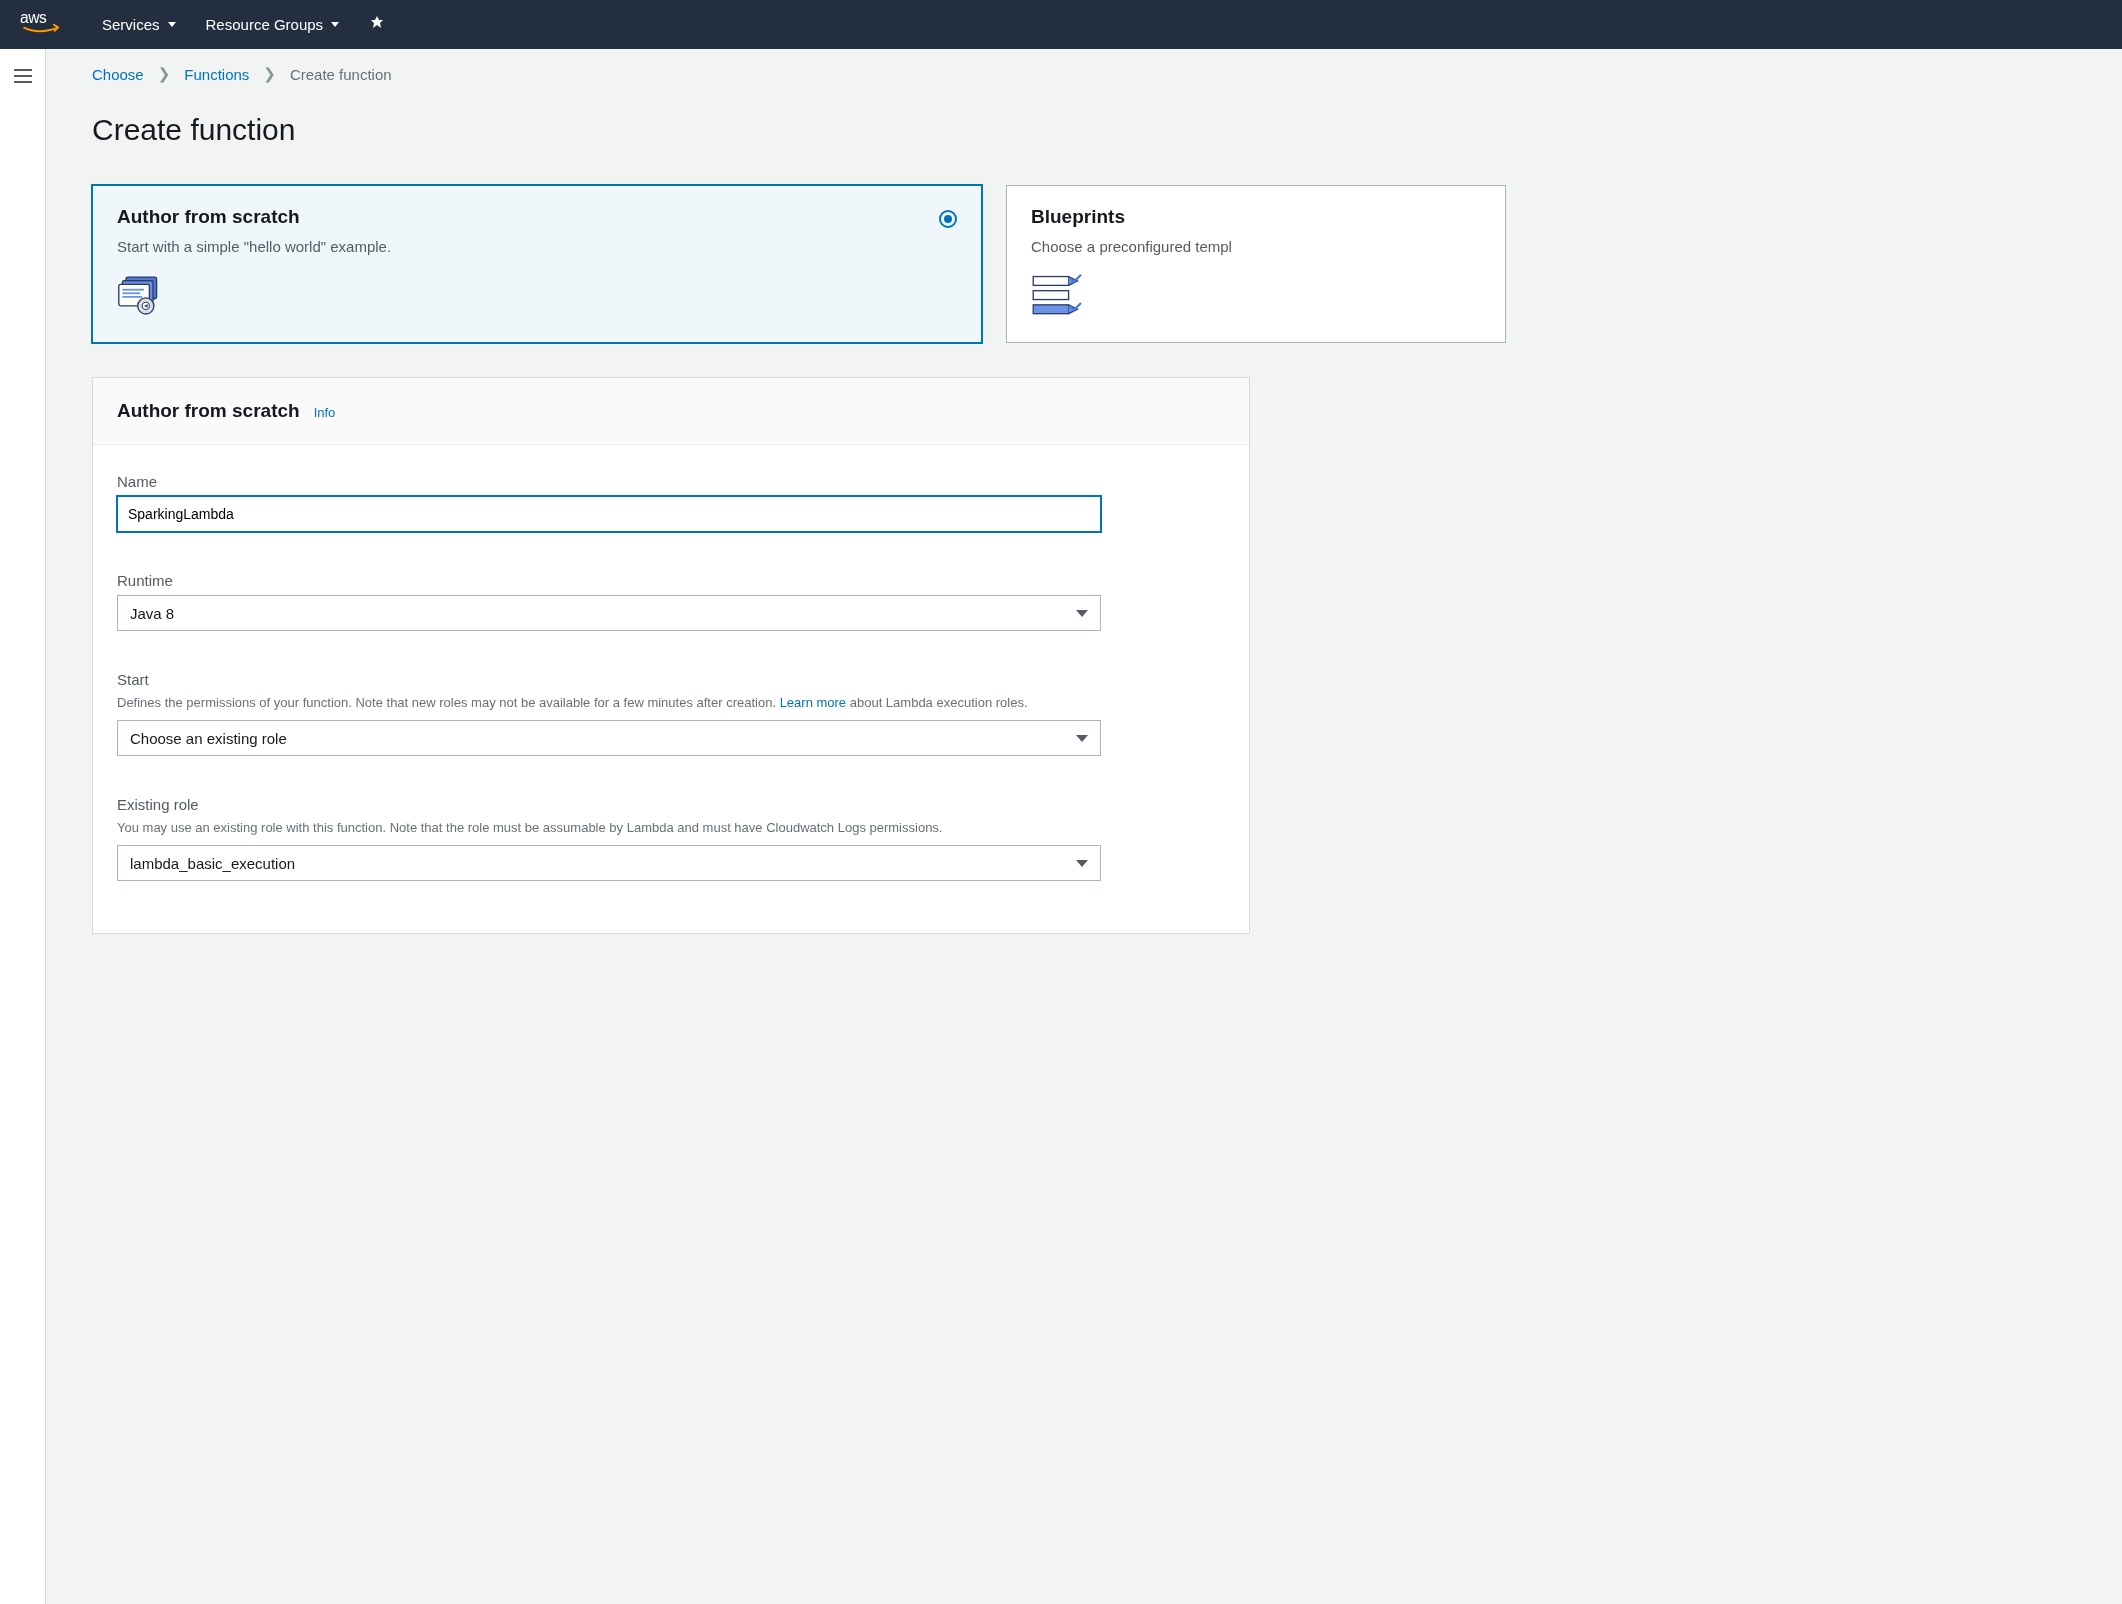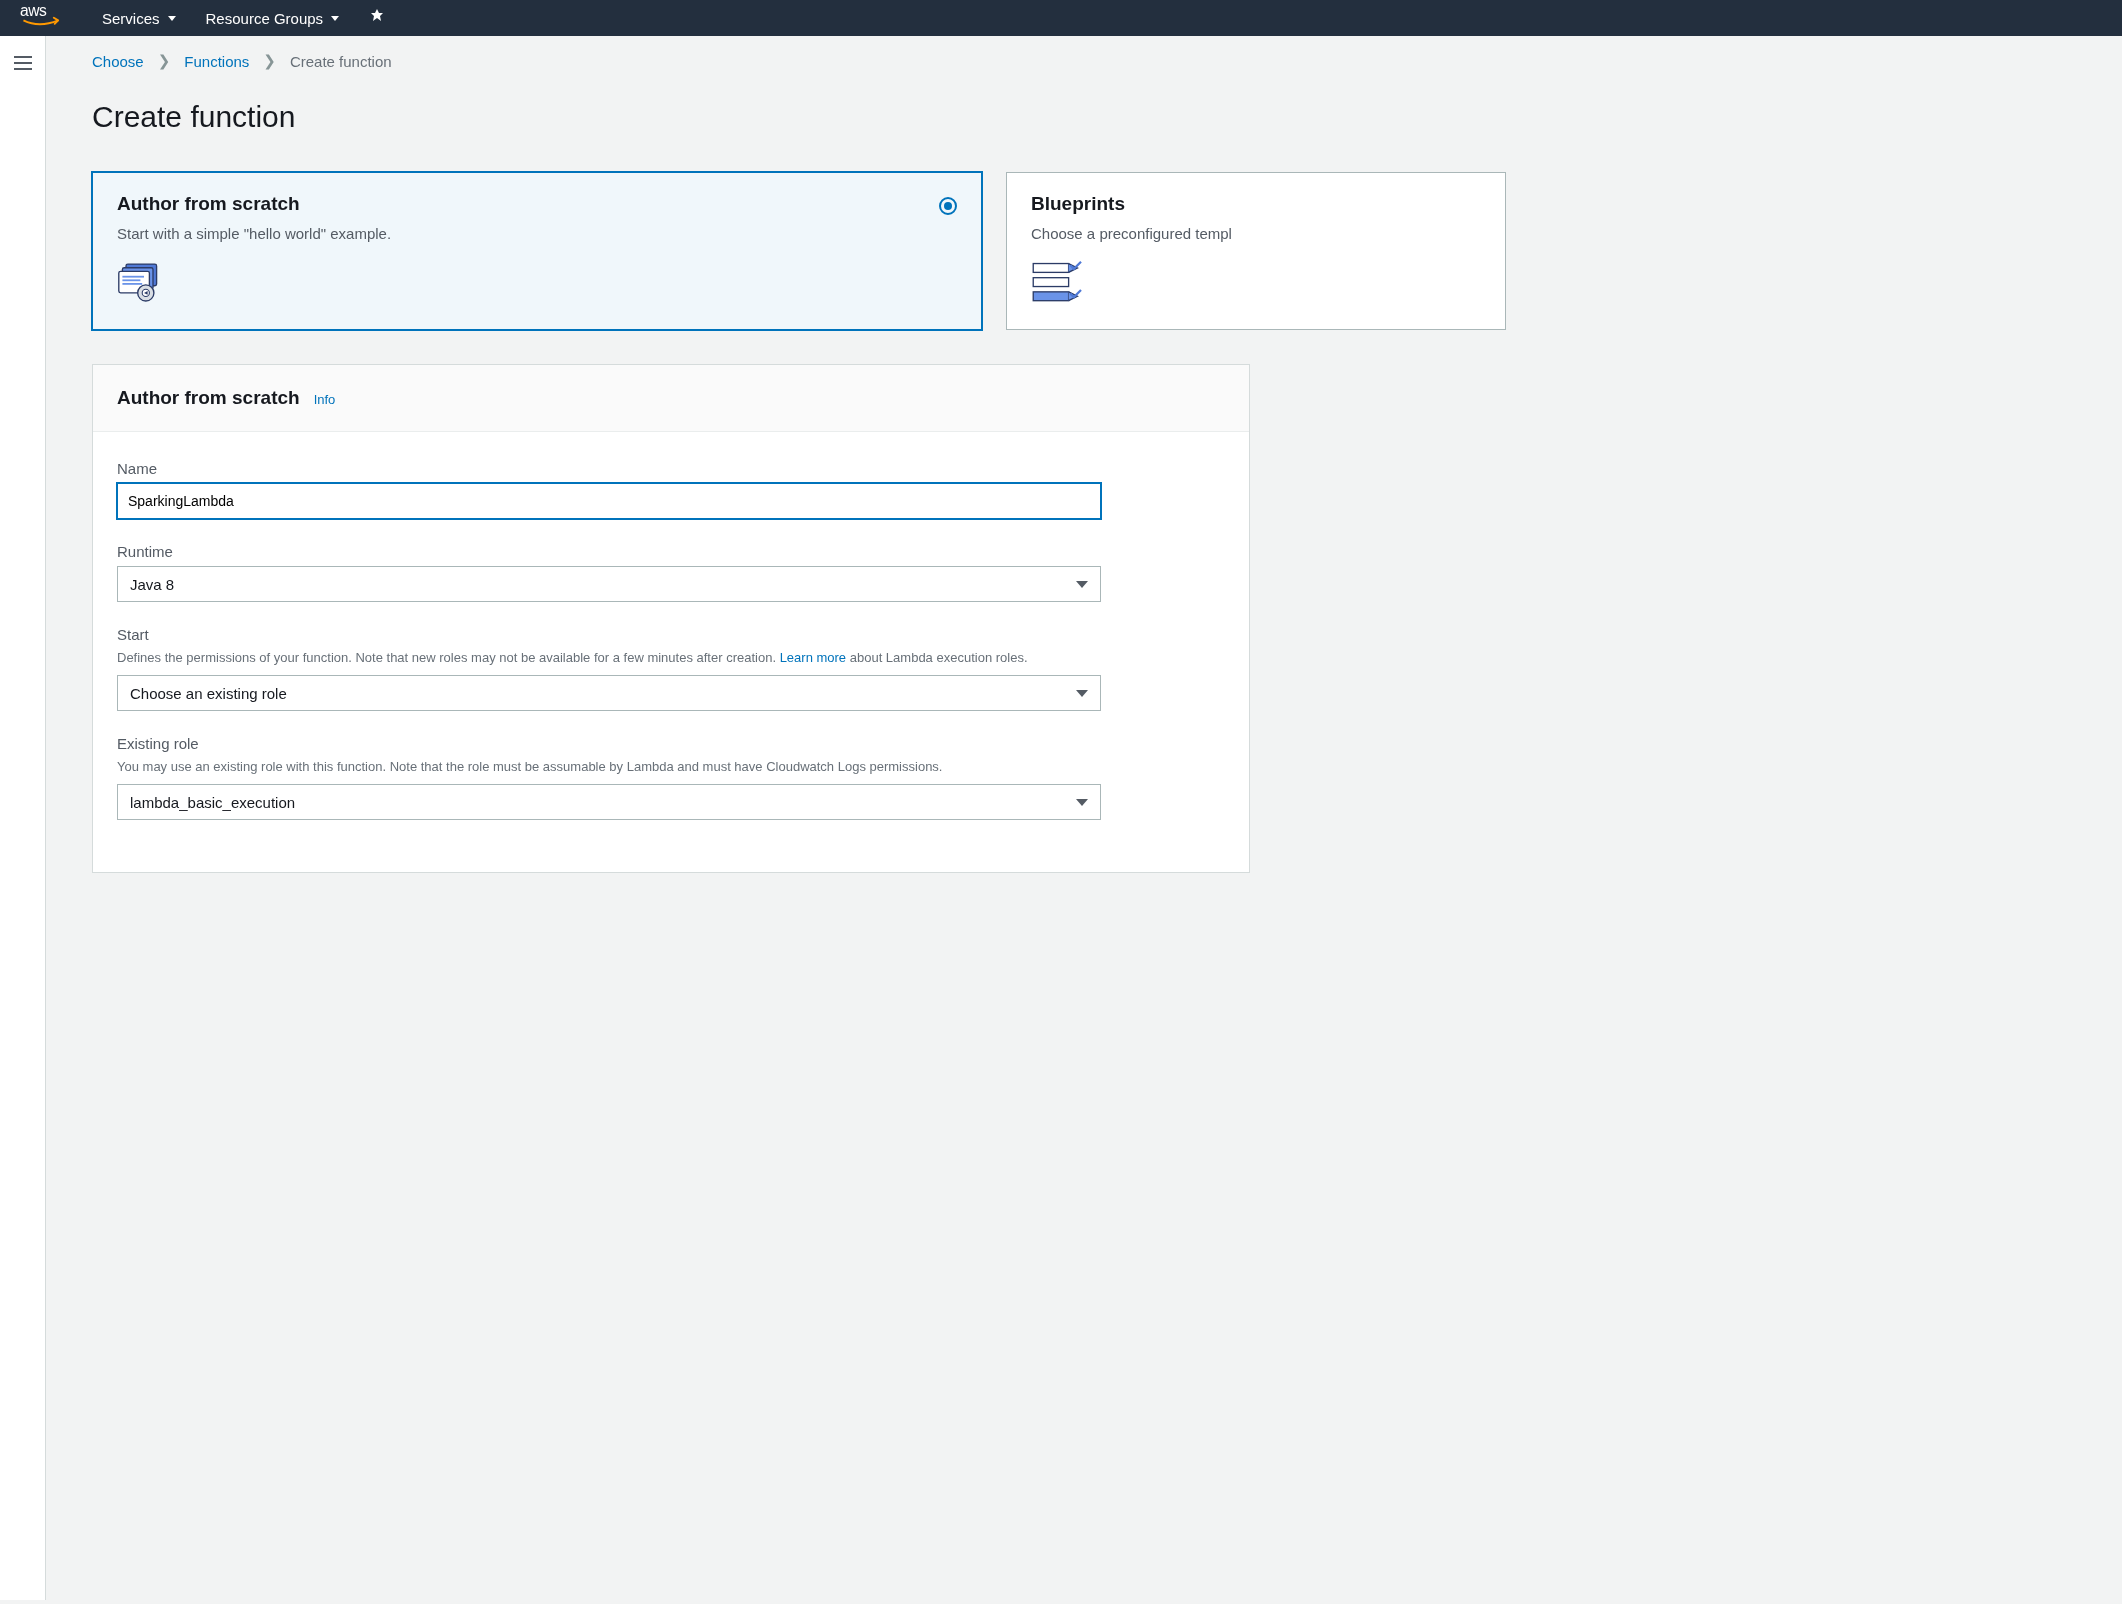--- a/index.html
+++ b/index.html
@@ -7,21 +7,21 @@
       font-family: "Amazon Ember", "Helvetica Neue", Arial, sans-serif;
       font-size: 14px;
       color: #16191f;
       background: #f2f3f3;
       overflow: hidden;
     }
     
     
     .topnav {
       background: #232f3e;
-      height: 36px;
+      height: 49px;
       display: flex;
       align-items: center;
       padding: 0 20px;
       gap: 30px;
     }
     .aws-logo {
       font-family: Arial, sans-serif;
       font-size: 20px;
       font-weight: 400;
       color: #fff;
@@ -139,21 +139,21 @@
     .form-header {
       background: #fafafa;
       border-bottom: 1px solid #eaeded;
       padding: 22px 24px;
       display:flex; align-items: baseline; gap: 14px;
     }
     .form-header h2 { font-size: 19px; font-weight:700; }
     .info-link { color:#0073bb; font-size:13px; cursor:pointer; }
 
     .form-body { padding: 28px 24px 36px 24px; }
-    .field { margin-bottom: 24px; }
+    .field { margin-bottom: 40px; }
     .field-label { font-size: 15px; color:#545b64; margin-bottom: 6px; }
     .field-help { font-size: 13px; color:#687078; margin-bottom: 8px; line-height:1.4;}
     .field-help a { color:#0073bb; text-decoration:none; cursor:pointer;}
 
     .text-input {
       width: 984px; max-width: 100%;
       height: 36px;
       border: 1px solid #aab7b8;
       padding: 0 10px;
       font-size: 14px;

